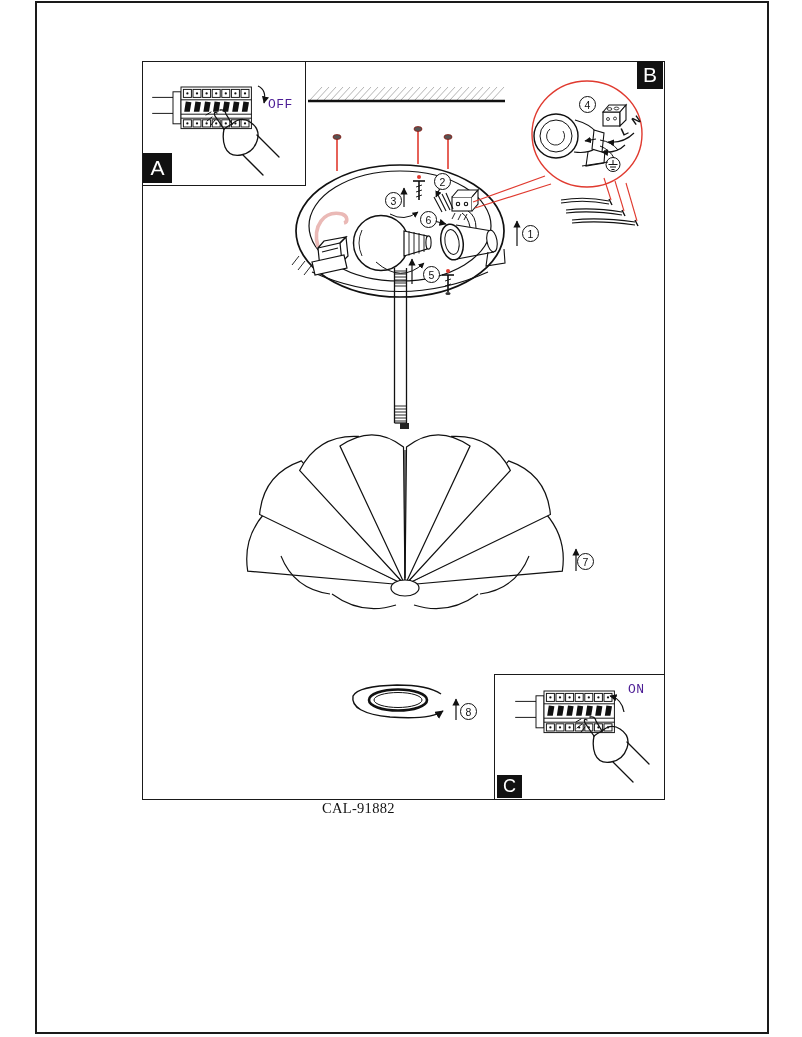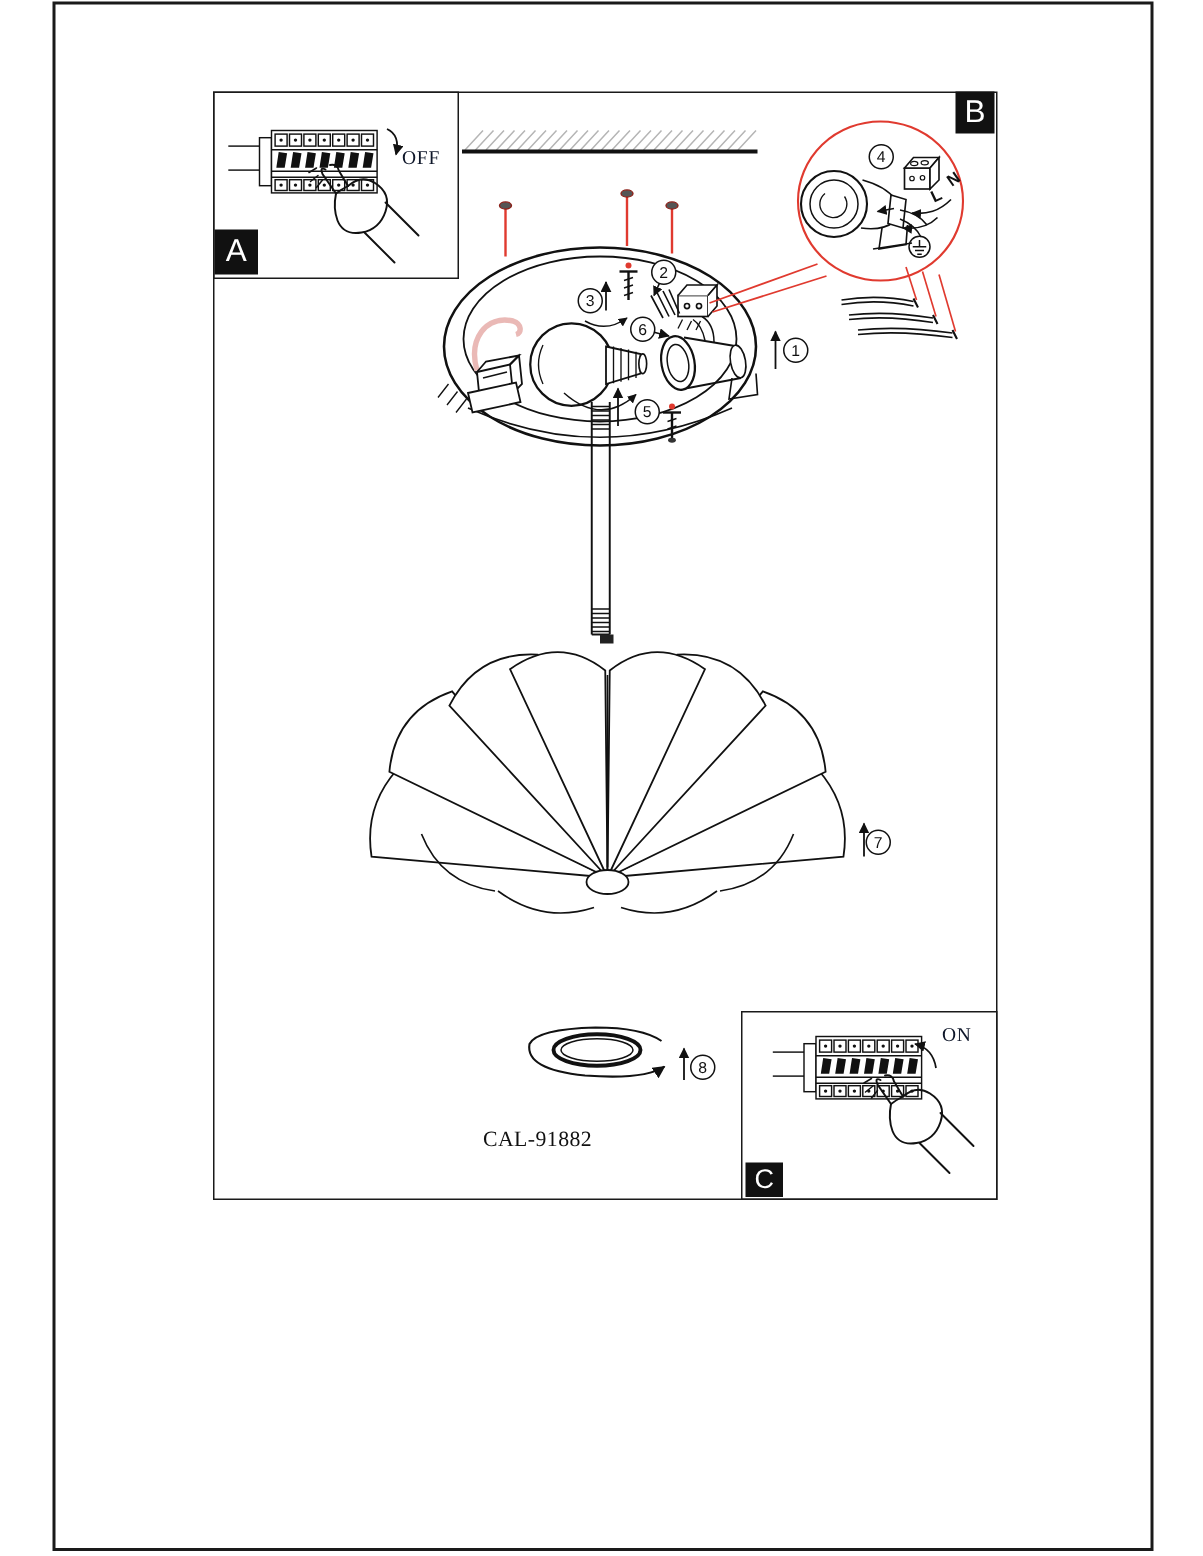--- a/index.html
+++ b/index.html
@@ -9,21 +9,21 @@
   #page-border{left:35px;top:1px;width:730px;height:1029px;border:2px solid #1a1a1a;z-index:1;}
   #diagram-box{left:142px;top:61px;width:521px;height:737px;border:1.6px solid #1a1a1a;z-index:1;background:#fff;}
   #panel-a-box{left:142px;top:61px;width:162px;height:123px;border:1.4px solid #1a1a1a;z-index:1;}
   #panel-c-box{left:494px;top:674px;width:169px;height:124px;border:1.4px solid #1a1a1a;z-index:1;}
   #art{left:0;top:0;z-index:2;pointer-events:none;}
   #labels{z-index:3;left:0;top:0;width:802px;height:1037px;pointer-events:none;}
   .badge-letter{background:#111;color:#fff;display:flex;align-items:center;justify-content:center;
     font-family:"Liberation Sans",sans-serif;font-size:21px;font-weight:400;}
   .num{width:15px;height:15px;border:1.4px solid #111;border-radius:50%;background:#fff;
     display:flex;align-items:center;justify-content:center;font-size:10.5px;color:#111;}
-  .switch-label{font-family:Liberation Serif, serif;font-size:13px;color:#0f172a;letter-spacing:.5px;}
+  .switch-label{font-family:Liberation Mono, monospace;font-size:13px;color:#4c1d95;letter-spacing:.5px;}
   .wire-label{font-weight:bold;font-size:11px;color:#111;}
   #model-code{font-family:"Liberation Serif",serif;font-size:14.5px;color:#111;letter-spacing:.3px;}
 </style>
 </head>
 <body>
 
 <div id="page">
 
   <div class="abs" id="page-border"></div>
   <div class="abs" id="diagram-box"></div>
@@ -304,16 +304,16 @@
     <div class="abs num" style="left:385px;top:192px;">3</div>
     <div class="abs num" style="left:579px;top:96px;">4</div>
     <div class="abs num" style="left:423px;top:266px;">5</div>
     <div class="abs num" style="left:420px;top:211px;">6</div>
     <div class="abs num" style="left:577px;top:553px;">7</div>
     <div class="abs num" style="left:460px;top:703px;">8</div>
 
     <div class="abs wire-label" style="left:632px;top:114px;transform:rotate(-35deg);">N</div>
     <div class="abs wire-label" style="left:621px;top:125px;transform:rotate(-25deg);">L</div>
 
-    <div class="abs" id="model-code" style="left:322px;top:752px;">CAL-91882</div>
+    <div class="abs" id="model-code" style="left:322px;top:800px;">CAL-91882</div>
   </div>
 
 </div>
 
 </body></html>

